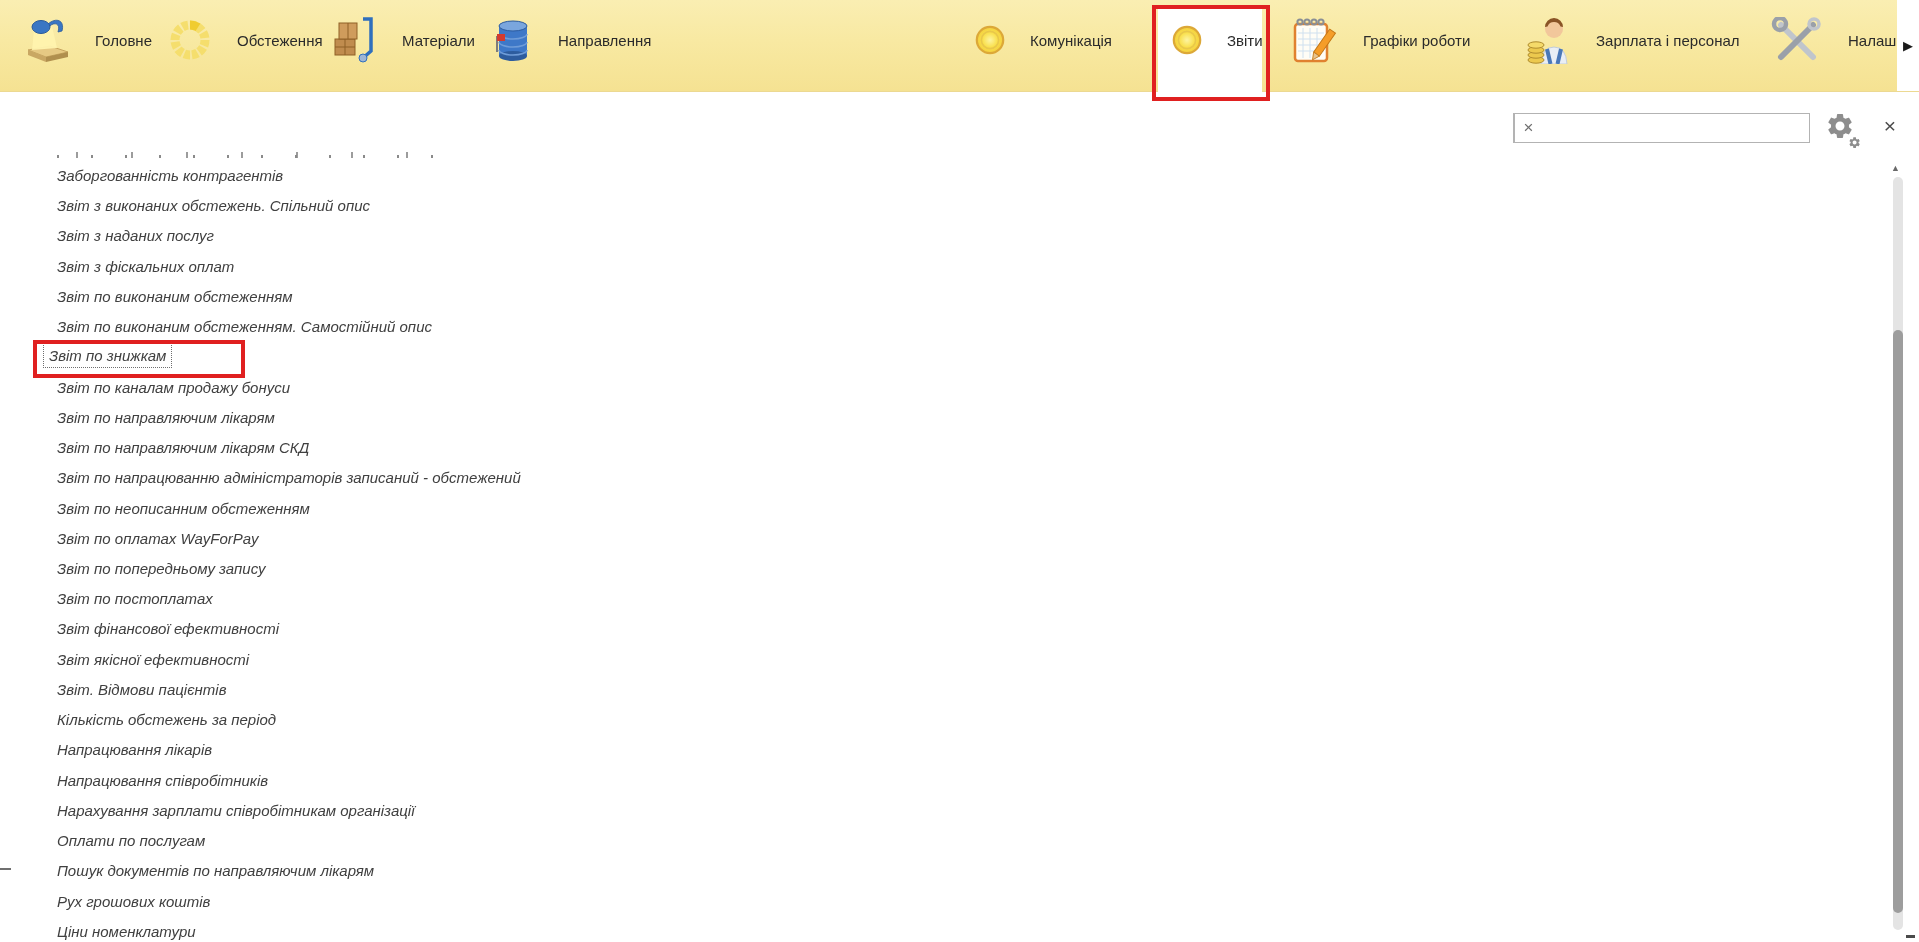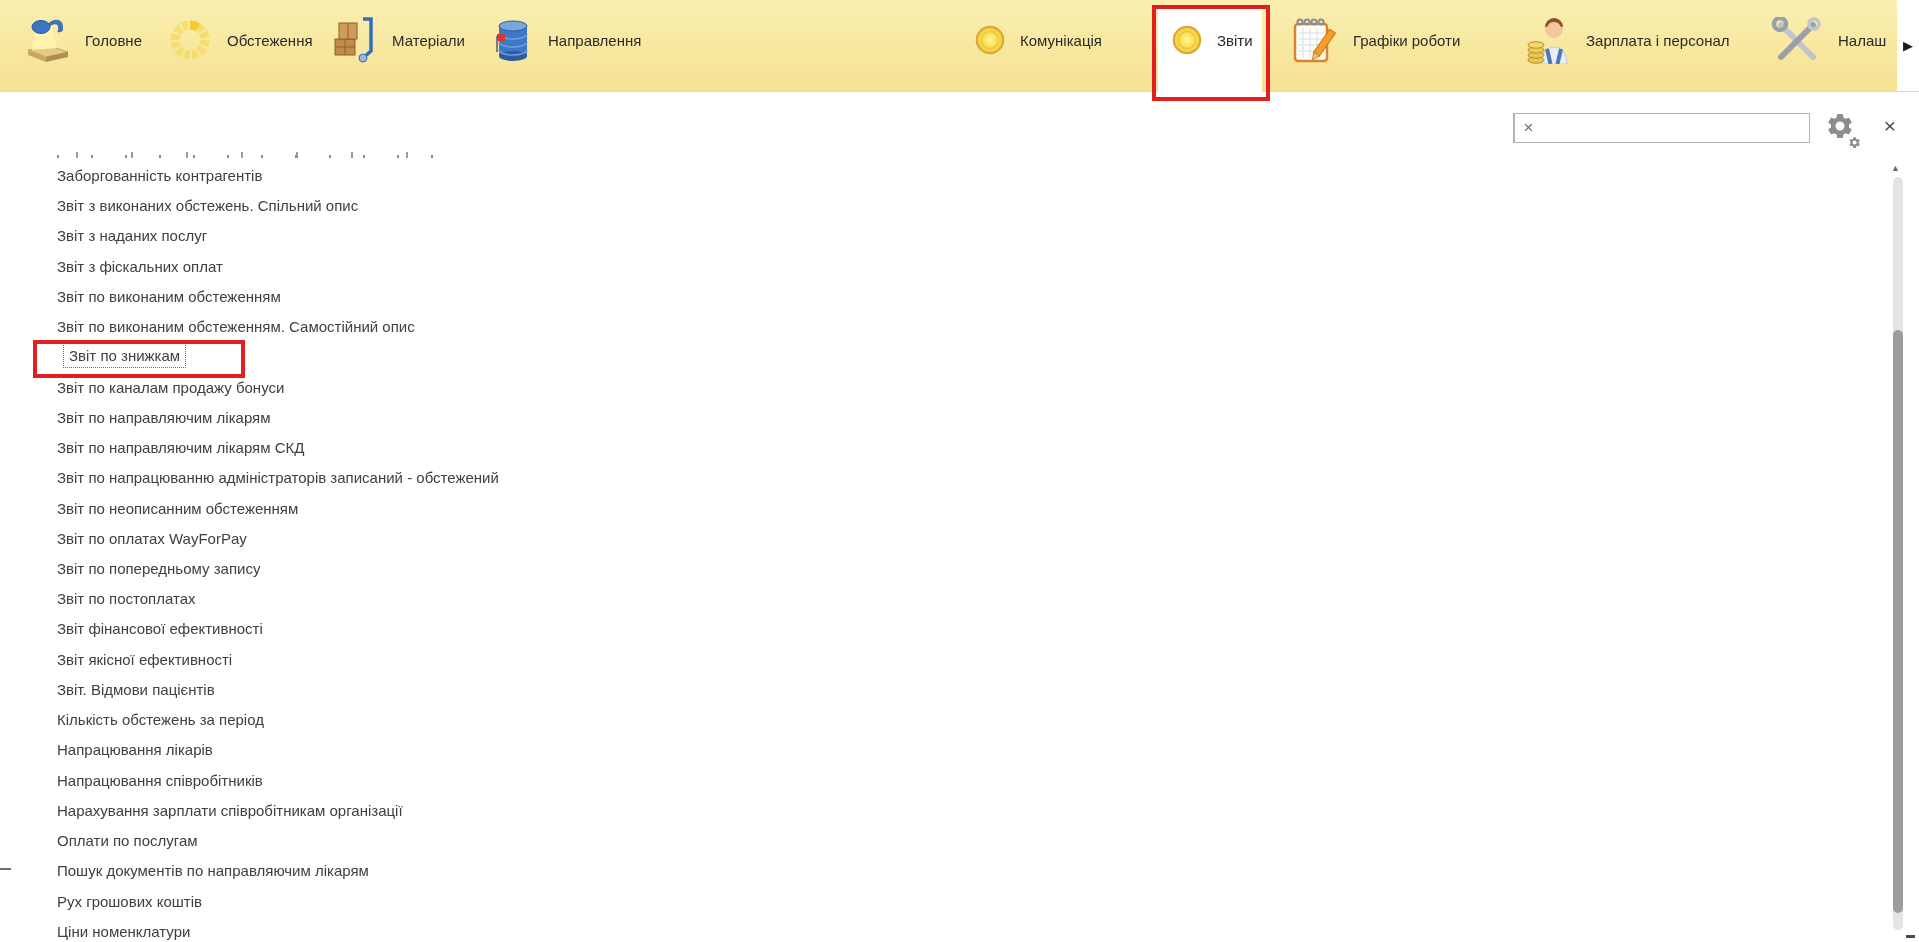--- a/index.html
+++ b/index.html
@@ -6,43 +6,43 @@
   body{
     width:1919px;height:942px;position:relative;overflow:hidden;
     background:#ffffff;font-family:"Liberation Sans",sans-serif;
   }
   
   .topbar{
     position:absolute;left:0;top:0;width:1919px;height:92px;
     background:linear-gradient(180deg,#faeeb2 0%,#f8e9a2 45%,#f5e292 100%);
     border-bottom:1px solid #ecd992;box-sizing:border-box;
   }
-  .menu-item{position:absolute;top:0;height:80px;display:flex;align-items:center;gap:15px;cursor:pointer;z-index:3;}
+  .menu-item{position:absolute;top:0;height:80px;display:flex;align-items:center;gap:25px;cursor:pointer;z-index:3;}
   .mi-icon{display:flex;align-items:center;justify-content:center;}
   .mi-label{font-size:15px;color:#2b2b2b;white-space:nowrap;}
   .tab-active-bg{position:absolute;left:1158px;top:8px;width:104px;height:84px;background:#ffffff;z-index:2;}
   .red-box-tab{position:absolute;left:1152px;top:5px;width:118px;height:96px;border:4px solid #e02020;box-sizing:border-box;z-index:6;pointer-events:none;}
   .menu-overflow{position:absolute;right:0;top:0;width:22px;height:91px;background:#ffffff;display:flex;align-items:center;justify-content:center;z-index:4;}
   .menu-more{color:#1a1a1a;font-size:13px;line-height:1;cursor:pointer;}
 
   
   .search-wrap{
     position:absolute;left:1513px;top:113px;width:297px;height:30px;
     border:1px solid #b3b3b3;display:flex;box-sizing:border-box;background:#fff;
   }
   .search-input{flex:1;border:none;outline:none;font-size:15px;padding:0 8px;color:#333;font-family:inherit;min-width:0;}
   .search-input::placeholder{color:#b9b9b9;}
   .search-clear{width:27px;border-left:1px solid #b3b3b3;display:flex;align-items:center;justify-content:center;color:#6f6f6f;font-size:17px;cursor:pointer;background:#fff;}
   .gear-btn{position:absolute;left:1824px;top:110px;width:40px;height:40px;cursor:pointer;z-index:3;}
   .close-btn{position:absolute;left:1877px;top:112px;width:26px;height:28px;color:#4a4a4a;font-size:21px;line-height:28px;text-align:center;cursor:pointer;}
 
   
-  .reports-list{position:absolute;left:0;top:0;width:1919px;height:942px;}
+  .reports-list{position:absolute;left:0;top:0;width:1919px;height:942px;font-style:italic;}
   .report-link{position:absolute;left:57px;font-size:15px;color:#404040;white-space:nowrap;cursor:pointer;line-height:19px;}
-  .report-link.focused{left:63px;border:1px dotted #6e6e6e;padding:2px 5px;}
+  .report-link.focused{left:43px;border:1px dotted #6e6e6e;padding:2px 5px;}
   .red-box-report{position:absolute;left:33px;top:340px;width:212px;height:38px;border:4px solid #e02020;box-sizing:border-box;z-index:6;pointer-events:none;}
   .clipped-row{
     position:absolute;left:57px;top:152px;width:398px;height:6px;cursor:pointer;
     background:
       repeating-linear-gradient(90deg,#8a8a8a 0 2px,transparent 2px 34px),
       repeating-linear-gradient(90deg,transparent 0 13px,#9c9c9c 13px 15px,transparent 15px 55px);
     background-position:0 3px,6px 0;background-size:100% 3px,100% 6px;background-repeat:repeat-x;
   }
 
   

